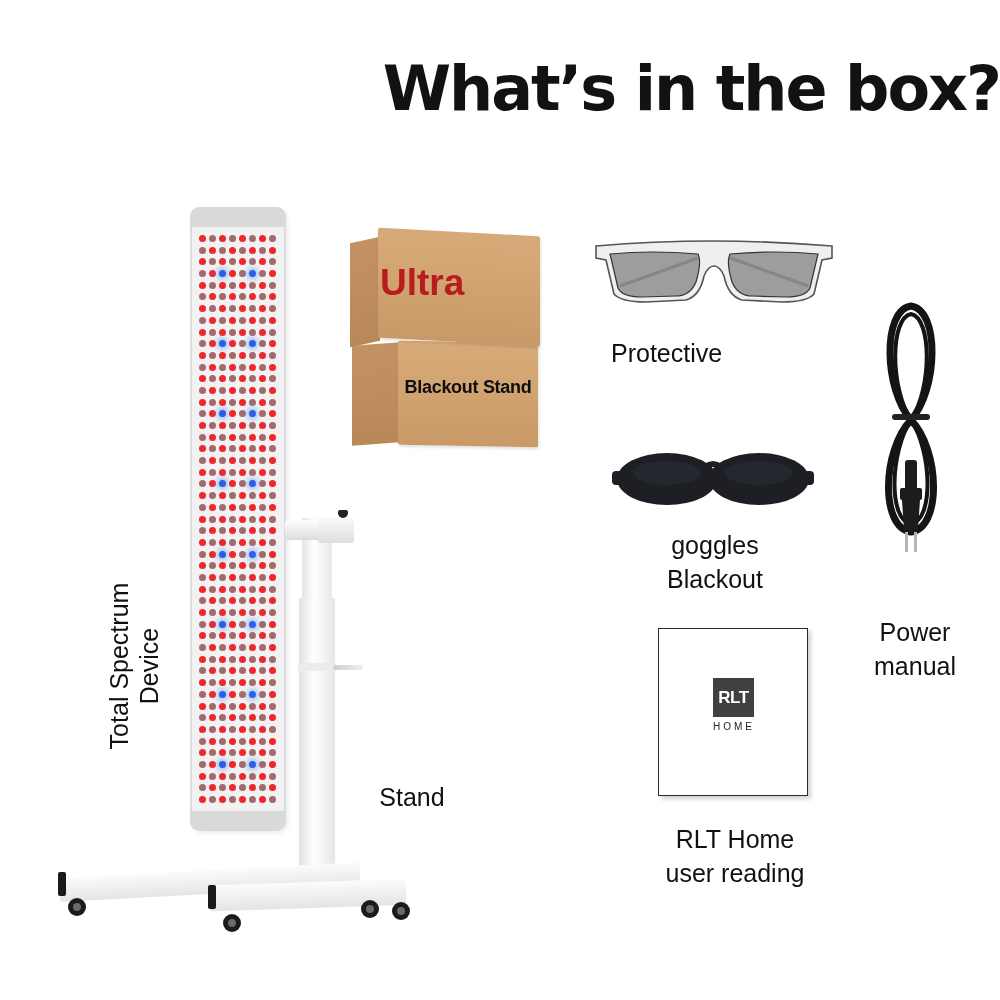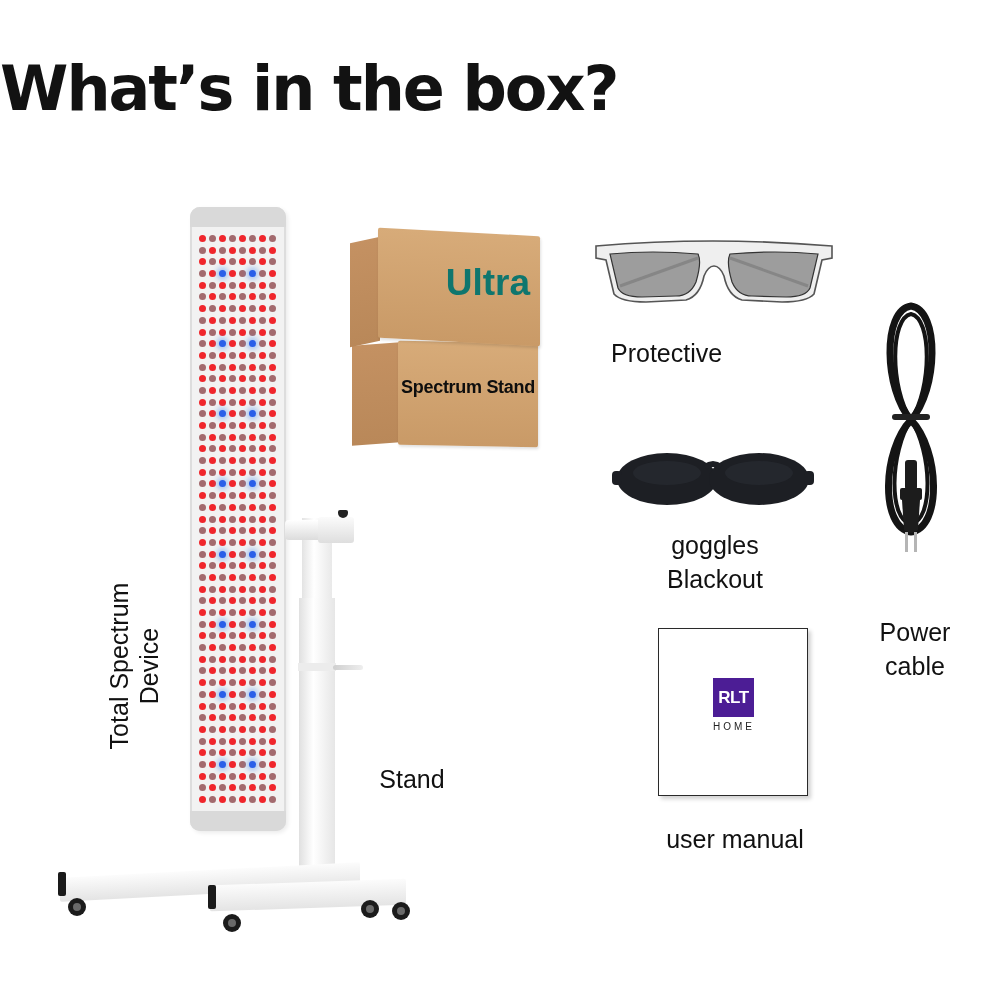--- a/index.html
+++ b/index.html
@@ -1,20 +1,20 @@
 <!DOCTYPE html>
 <html><head>
 <meta charset="utf-8">
 <style>
   * { box-sizing: border-box; margin: 0; padding: 0; }
   html, body { width: 1000px; height: 1000px; background: #ffffff; overflow: hidden; }
   body { position: relative; font-family: "Liberation Sans", "DejaVu Sans", sans-serif; color: #111111; }
 
   .title {
-    position: absolute; left: 0; top: 52px; width: 1000px; text-align: left;
+    position: absolute; left: 0; top: 52px; width: 1000px; text-align: right;
     font-family: "DejaVu Sans", "Liberation Sans", sans-serif;
     font-weight: bold; font-size: 62px; letter-spacing: -2px; color: #121212;
   }
 
   .label { position: absolute; font-size: 25px; line-height: 34px; color: #111111; text-align: center; }
 
   
   .panel {
     position: absolute; left: 190px; top: 207px; width: 96px; height: 624px;
     background: #f2f2f2; border-radius: 10px;
@@ -50,39 +50,39 @@
   .wheel { position: absolute; width: 18px; height: 18px; background: #1b1b1b; border-radius: 50%; }
   .wheel::after { content: ""; position: absolute; left: 5px; top: 5px; width: 8px; height: 8px; border-radius: 50%; background: #6a6a6a; }
 
   
   .box { position: absolute; background: linear-gradient(180deg,#d7ab79,#c99a67); border-radius: 2px; box-shadow: 1px 2px 3px rgba(0,0,0,0.12); }
   .box-side { position: absolute; background: linear-gradient(180deg,#c49162,#b98859); }
   .box-top { left: 378px; top: 232px; width: 162px; height: 110px; transform: skewY(3deg); }
   .box-top-side { left: 350px; top: 240px; width: 30px; height: 104px; transform: skewY(-12deg); }
   .box-bottom { left: 398px; top: 342px; width: 140px; height: 104px; transform: skewY(1deg); }
   .box-bottom-side { left: 352px; top: 344px; width: 48px; height: 100px; transform: skewY(-4deg); }
-  .box-text-ultra { position: absolute; left: 380px; top: 262px; width: 150px; text-align: right; font-weight: bold; font-size: 37px; color: #0f766e; }
+  .box-text-ultra { position: absolute; left: 380px; top: 262px; width: 150px; text-align: left; font-weight: bold; font-size: 37px; color: #b91c1c; }
   .box-text-stand { position: absolute; left: 398px; top: 377px; width: 140px; text-align: center; font-weight: bold; font-size: 18px; color: #0e0e0e; letter-spacing: -0.3px; }
 
   
   .glasses { position: absolute; left: 592px; top: 236px; width: 244px; height: 70px; }
 
   
   .goggles { position: absolute; left: 610px; top: 443px; width: 206px; height: 70px; }
 
   
   .cable { position: absolute; left: 874px; top: 300px; width: 74px; height: 260px; }
 
   
   .manual {
     position: absolute; left: 658px; top: 628px; width: 150px; height: 168px;
     background: #ffffff; border: 1px solid #2a2a2a; box-shadow: 3px 3px 4px rgba(0,0,0,0.18);
   }
   .logo-box {
-    position: absolute; left: 54px; top: 49px; width: 41px; height: 39px; background: #4c1d95;
+    position: absolute; left: 54px; top: 49px; width: 41px; height: 39px; background: #404040;
     color: #ffffff; font-weight: bold; font-size: 17px; line-height: 39px; text-align: center; letter-spacing: -0.5px;
   }
   .logo-home { position: absolute; left: 0; top: 92px; width: 150px; text-align: center; font-size: 10px; letter-spacing: 3px; color: #222; }
 
   .rot-label {
     position: absolute; left: 44px; top: 636px; width: 180px; text-align: center;
     transform: rotate(-90deg); font-size: 25px; line-height: 30px; color: #111;
   }
 </style>
 </head>
@@ -504,29 +504,29 @@
   <div class="stand-knob"></div>
   <div class="base-left"></div>
   <div class="base-right"></div>
   <div class="base-cap" style="left:58px; top:872px;"></div>
   <div class="base-cap" style="left:208px; top:885px;"></div>
   <div class="wheel" style="left:68px; top:898px;"></div>
   <div class="wheel" style="left:223px; top:914px;"></div>
   <div class="wheel" style="left:361px; top:900px;"></div>
   <div class="wheel" style="left:392px; top:902px;"></div>
 </div>
-<div class="label" style="left:362px; top:762px; width:100px;text-align:center;">Stand</div>
+<div class="label" style="left:362px; top:780px; width:100px;text-align:center;">Stand</div>
 
 <div>
   <div class="box-side box-bottom-side"></div>
   <div class="box box-bottom"></div>
   <div class="box-side box-top-side"></div>
   <div class="box box-top"></div>
   <div class="box-text-ultra">Ultra</div>
-  <div class="box-text-stand">Spectrum Stand</div>
+  <div class="box-text-stand">Blackout Stand</div>
 </div>
 
 <svg class="glasses" viewBox="0 0 244 70">
   <path d="M4 10 Q120 0 240 10 L240 22 L230 24 L222 58 Q215 66 190 66 L150 64 Q136 60 132 40 Q128 30 122 30 Q116 30 112 40 Q108 60 94 64 L54 66 Q29 66 22 58 L14 24 L4 22 Z" fill="#efefef" stroke="#555" stroke-width="1.6"></path>
   <path d="M18 18 Q60 14 106 18 Q110 26 104 46 Q98 60 84 60 L50 61 Q30 61 26 52 Z" fill="#9d9d9d" stroke="#333" stroke-width="1.2"></path>
   <path d="M138 18 Q184 14 226 18 L218 52 Q214 61 194 61 L160 60 Q146 60 140 46 Q134 26 138 18 Z" fill="#9d9d9d" stroke="#333" stroke-width="1.2"></path>
   <path d="M28 50 L106 22" stroke="#777" stroke-width="3" fill="none" opacity="0.6"></path>
   <path d="M216 50 L138 22" stroke="#777" stroke-width="3" fill="none" opacity="0.6"></path>
 </svg>
 <div class="label" style="left:611px; top:336px; text-align:right;">
@@ -556,22 +556,23 @@
   </g>
   <rect x="18" y="114" width="38" height="6" rx="3" fill="#222"></rect>
   <rect x="31" y="160" width="12" height="30" rx="3" fill="#1c1c1c"></rect>
   <rect x="26" y="188" width="22" height="12" rx="2" fill="#1c1c1c"></rect>
   <path d="M28 200 L46 200 L44 230 Q37 236 30 230 Z" fill="#1c1c1c"></path>
   <rect x="31" y="232" width="3" height="20" fill="#b5b5b5"></rect>
   <rect x="40" y="232" width="3" height="20" fill="#b5b5b5"></rect>
 </svg>
 <div class="label" style="left:860px; top:570px; width:110px;margin-top:45px;">
   <div>Power</div>
-  <div>cable</div>
+  <div>manual</div>
 </div>
 
 <div class="manual">
   <div class="logo-box">RLT</div>
   <div class="logo-home">HOME</div>
 </div>
 <div class="label" style="left:630px; top:822px; width:210px;">
-  <div>user manual</div>
+  <div>RLT Home</div>
+  <div>user reading</div>
 </div>
 
 </body></html>

